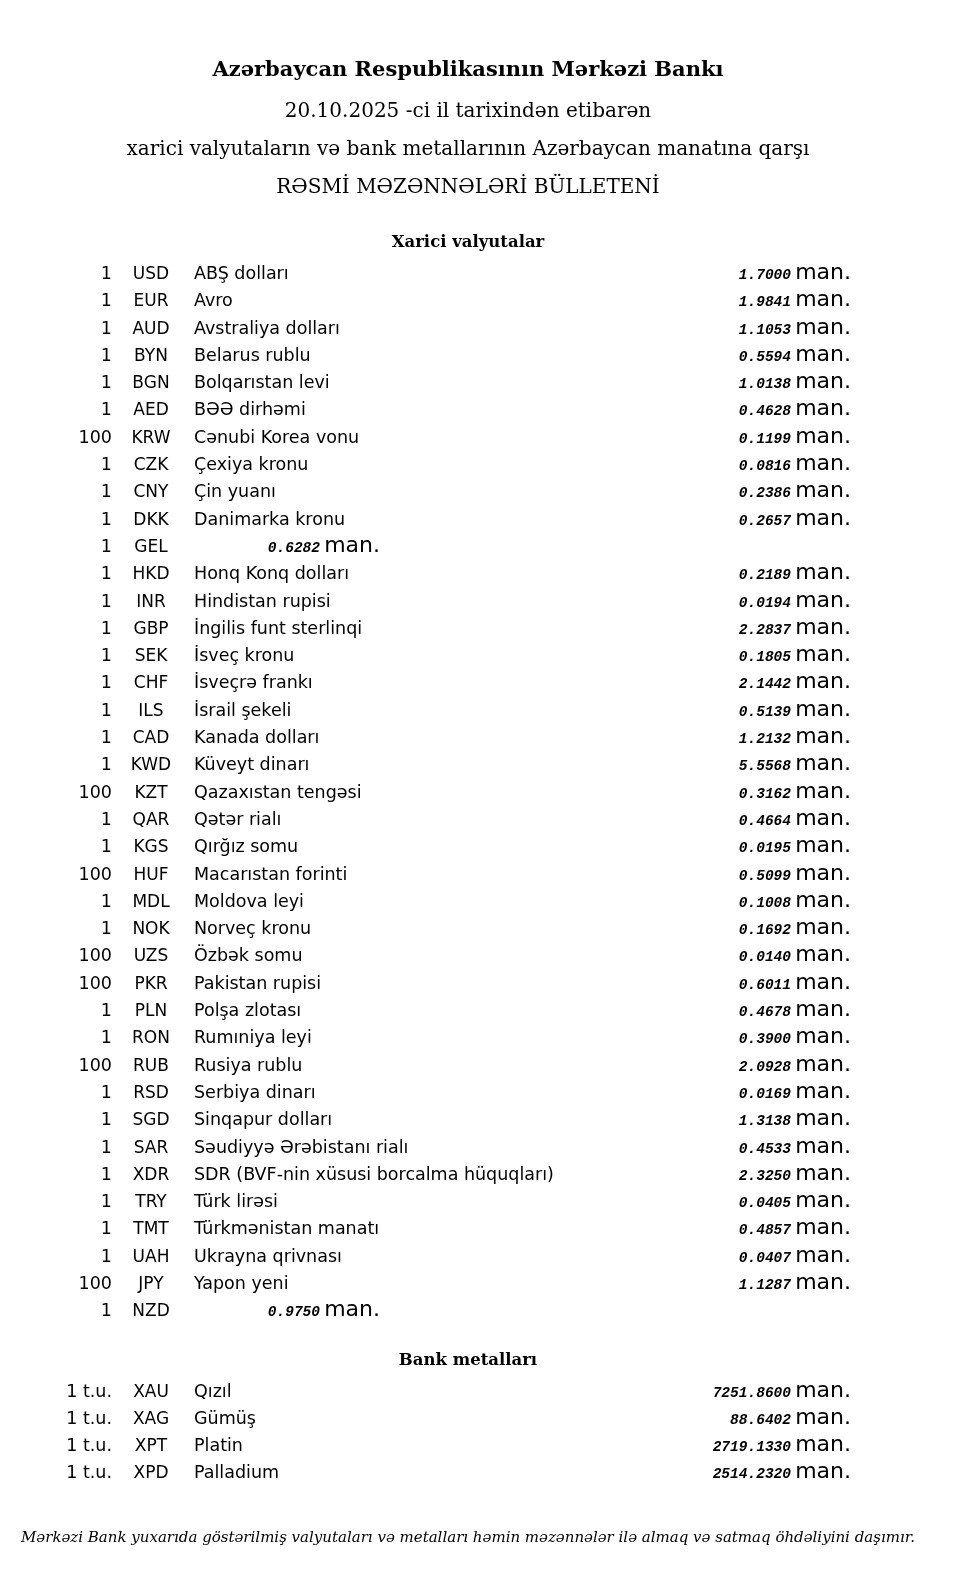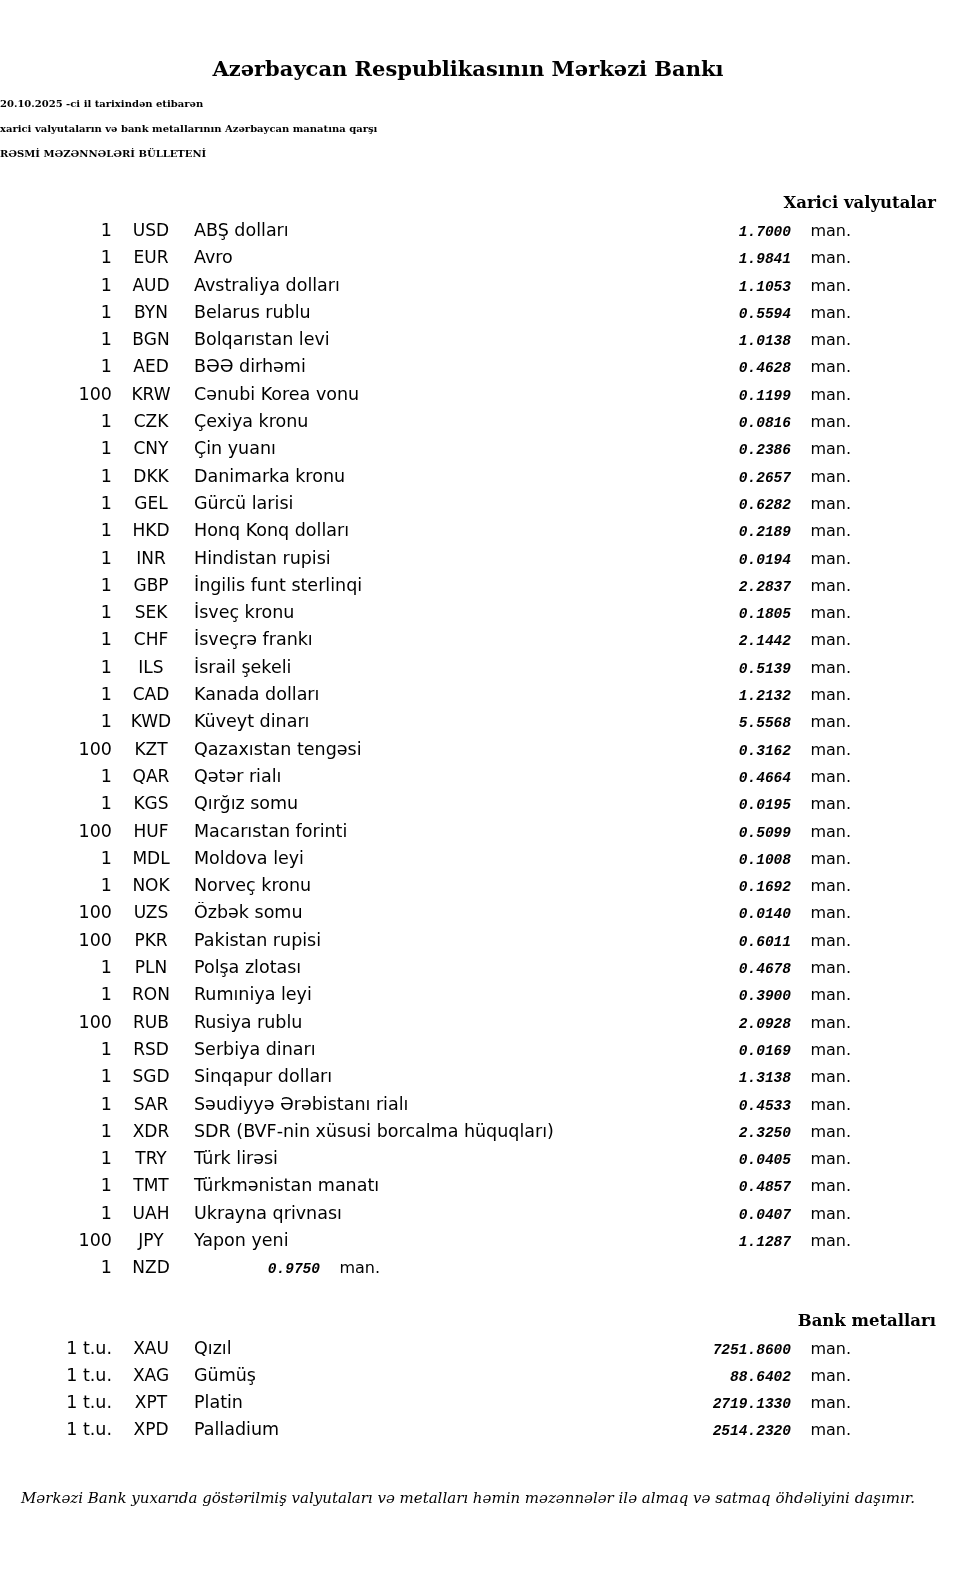--- a/index.html
+++ b/index.html
@@ -20,30 +20,30 @@
   }
   .title {
     font-family: "DejaVu Serif", serif;
     font-weight: bold;
     font-size: 21px;
     text-align: center;
     margin: 0 0 17px 0;
   }
   .sub {
     font-family: "DejaVu Serif", serif;
-    font-weight: bold;
-    font-size: 10px;
-    text-align: left;
+    font-weight: normal;
+    font-size: 20px;
+    text-align: center;
     margin: 0 0 14px 0;
   }
   .section-title {
     font-family: "DejaVu Serif", serif;
     font-weight: bold;
     font-size: 16.5px;
-    text-align: right;
+    text-align: center;
     margin: 34px 0 8px 0;
   }
   .section-title.metals {
     margin-top: 26px;
   }
   .table {
     padding: 0 85px 0 40px;
   }
   .row {
     display: flex;
@@ -78,21 +78,21 @@
     font-family: Liberation Mono, monospace;
     font-style: italic;
     font-weight: bold;
     font-size: 14.5px;
     white-space: nowrap;
   }
   .unit {
     width: 60px;
     flex: 0 0 60px;
     text-align: right;
-    font-size: 16px;
+    font-size: 22px;
     white-space: nowrap;
   }
   .footer {
     font-family: "DejaVu Serif", serif;
     font-style: italic;
     font-size: 15px;
     text-align: center;
     margin: 42px 20px 0 20px;
   }
 </style>
@@ -184,21 +184,20 @@
     <span class="qty">1</span>
     <span class="code">DKK</span>
     <span class="name">Danimarka kronu</span>
     <span class="rate">0.2657</span>
     <span class="unit">man.</span>
   </div>
 
   <div class="row">
     <span class="qty">1</span>
     <span class="code">GEL</span>
-    <span class="name">Gürcü larisi</span>
     <span class="rate">0.6282</span>
     <span class="unit">man.</span>
   </div>
 
   <div class="row">
     <span class="qty">1</span>
     <span class="code">HKD</span>
     <span class="name">Honq Konq dolları</span>
     <span class="rate">0.2189</span>
     <span class="unit">man.</span>

